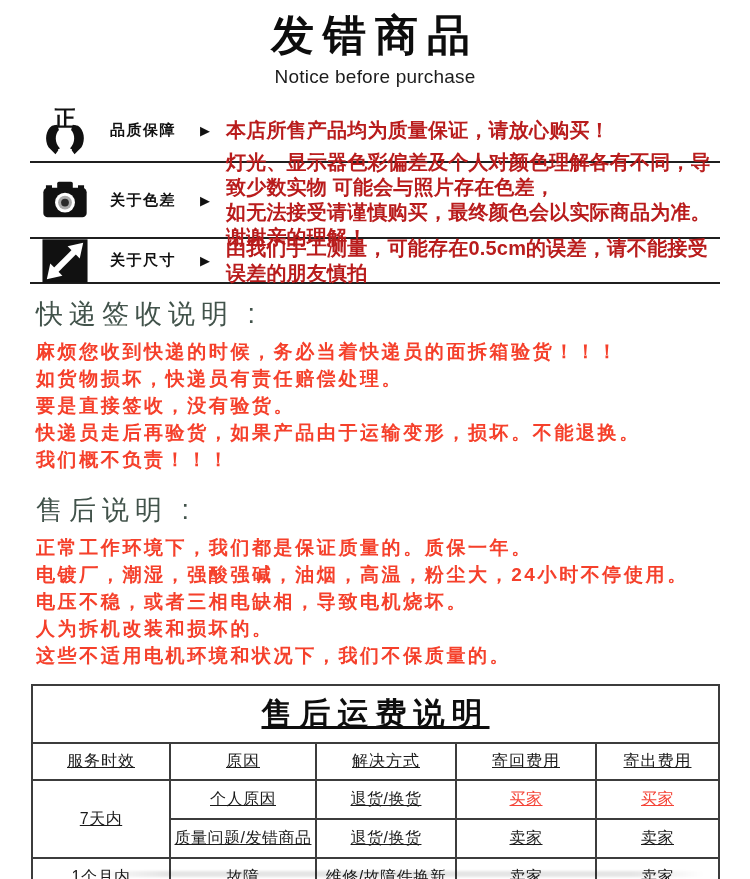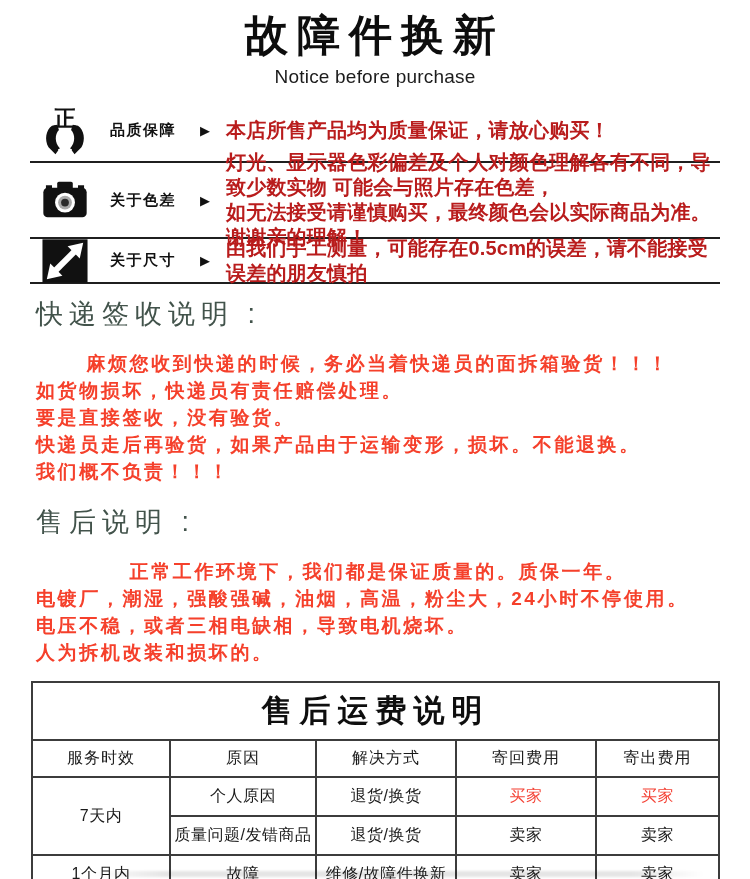--- a/index.html
+++ b/index.html
@@ -40,49 +40,49 @@
   .sec-heading {
     font-size:27px; font-weight:400; color:#42534b;
     letter-spacing:6px; line-height:32px;
   }
   .sec-delivery { margin-top:14px; }
   .sec-after { margin-top:21px; }
   .red-line {
     color:#f5402b; font-size:19px; font-weight:700;
     line-height:27px; letter-spacing:2.6px;
   }
-  .sec-heading + .red-line { margin-top:20px;text-align:center; }
+  .sec-heading + .red-line { margin-top:8px; }
   
   table.fee-table {
     margin:15px 0 0 31px; width:687px;
     border-collapse:collapse; table-layout:fixed;
     background:#fff;
   }
   .fee-table th, .fee-table td {
     border:2px solid #3c3c3c; text-align:center; vertical-align:middle;
-    font-weight:400; color:#1a1a1a;
+    font-weight:400; color:#1a1a1a;text-decoration:underline;
   }
   .fee-table .tbl-title {
     height:58px; font-size:31px; font-weight:700; letter-spacing:7px; color:#0e0e0e;
   }
   .fee-table thead th.colhead { height:37px; font-size:16px; letter-spacing:1px;margin-top:8px; }
   .fee-table tbody td { height:39px; font-size:16px; letter-spacing:0.5px; }
   .fee-table td.fee-red { color:#f44336; font-weight:400; }
   col.c1{width:138px;} col.c2{width:146px;} col.c3{width:140px;} col.c4{width:140px;} col.c5{width:123px;}
   
   .bottom-shadow {
     position:absolute; left:92px; bottom:2px; width:612px; height:6px;
     background:linear-gradient(to right, rgba(0,0,0,0) 0%, rgba(0,0,0,0.10) 12%, rgba(0,0,0,0.10) 88%, rgba(0,0,0,0) 100%);
     border-radius:3px; filter:blur(1px);
   }
 </style>
 </head>
 <body>
 
-<div class="page-title">故障件换新</div>
+<div class="page-title">发错商品</div>
 <div class="page-subtitle">Notice before purchase</div>
 
 <div class="boxes">
 
   <div class="notice-row r1">
     <div class="n-icon">
       <svg viewBox="0 0 60 60" aria-hidden="true">
         <text x="30" y="25" text-anchor="middle" font-size="26" font-weight="bold" fill="#111" font-family="inherit">正</text>
         <path d="M15 25 C8 30 6 41 11 50 L19 58 L24 51 C18 45 18 35 23 30 L21 24 Z" fill="#111"></path>
         <path d="M45 25 C52 30 54 41 49 50 L41 58 L36 51 C42 45 42 35 37 30 L39 24 Z" fill="#111"></path>
@@ -142,20 +142,21 @@
   <div class="red-line">快递员走后再验货，如果产品由于运输变形，损坏。不能退换。</div>
   <div class="red-line">我们概不负责！！！</div>
 </div>
 
 <div class="red-section sec-after">
   <div class="sec-heading">售后说明 :</div>
   <div class="red-line">正常工作环境下，我们都是保证质量的。质保一年。</div>
   <div class="red-line">电镀厂，潮湿，强酸强碱，油烟，高温，粉尘大，24小时不停使用。</div>
   <div class="red-line">电压不稳，或者三相电缺相，导致电机烧坏。</div>
   <div class="red-line">人为拆机改装和损坏的。</div>
+  <div class="red-line">这些不适用电机环境和状况下，我们不保质量的。</div>
 </div>
 
 <table class="fee-table">
   <colgroup>
       <col class="c1">
       <col class="c2">
       <col class="c3">
       <col class="c4">
       <col class="c5">
     </colgroup>

